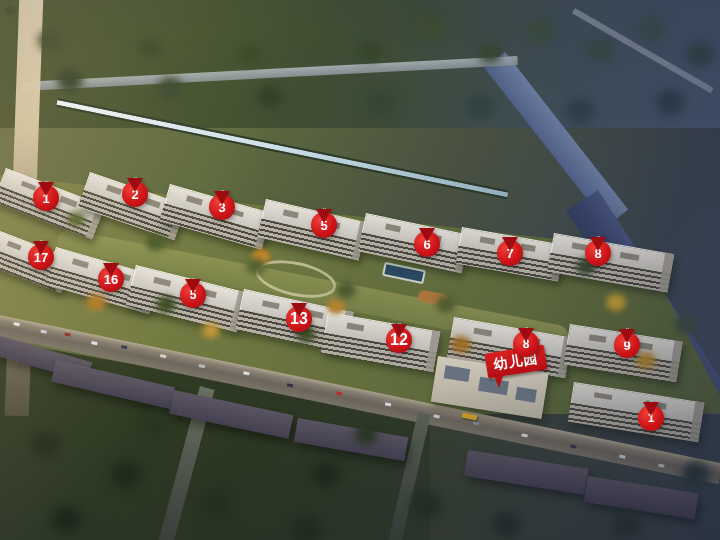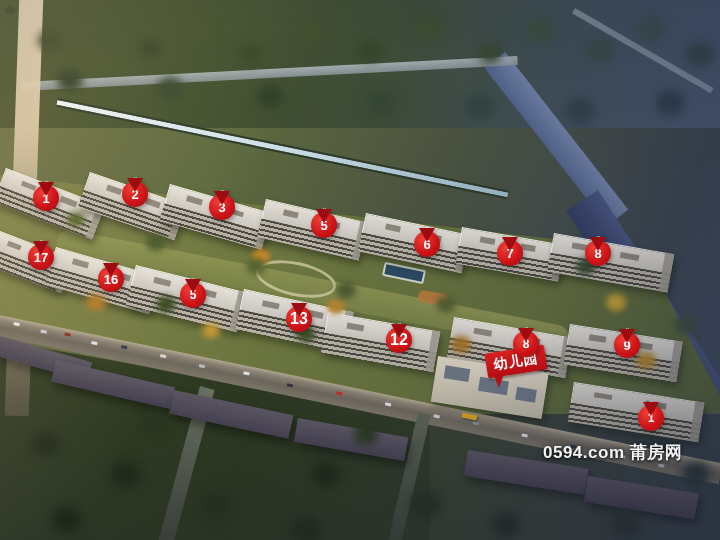--- a/index.html
+++ b/index.html
@@ -398,14 +398,13 @@
         </div>
         <div class="pin-tail" style="border-top-color: rgb(158, 12, 17);"></div>
       </div>
     </div>
 
   <div class="kg-label">
     <span>幼儿园</span>
     <div class="kg-tail"></div>
   </div>
 
-  <div class="watermark">0594.com 莆房网</div>
 </div>
 
 </body></html>

